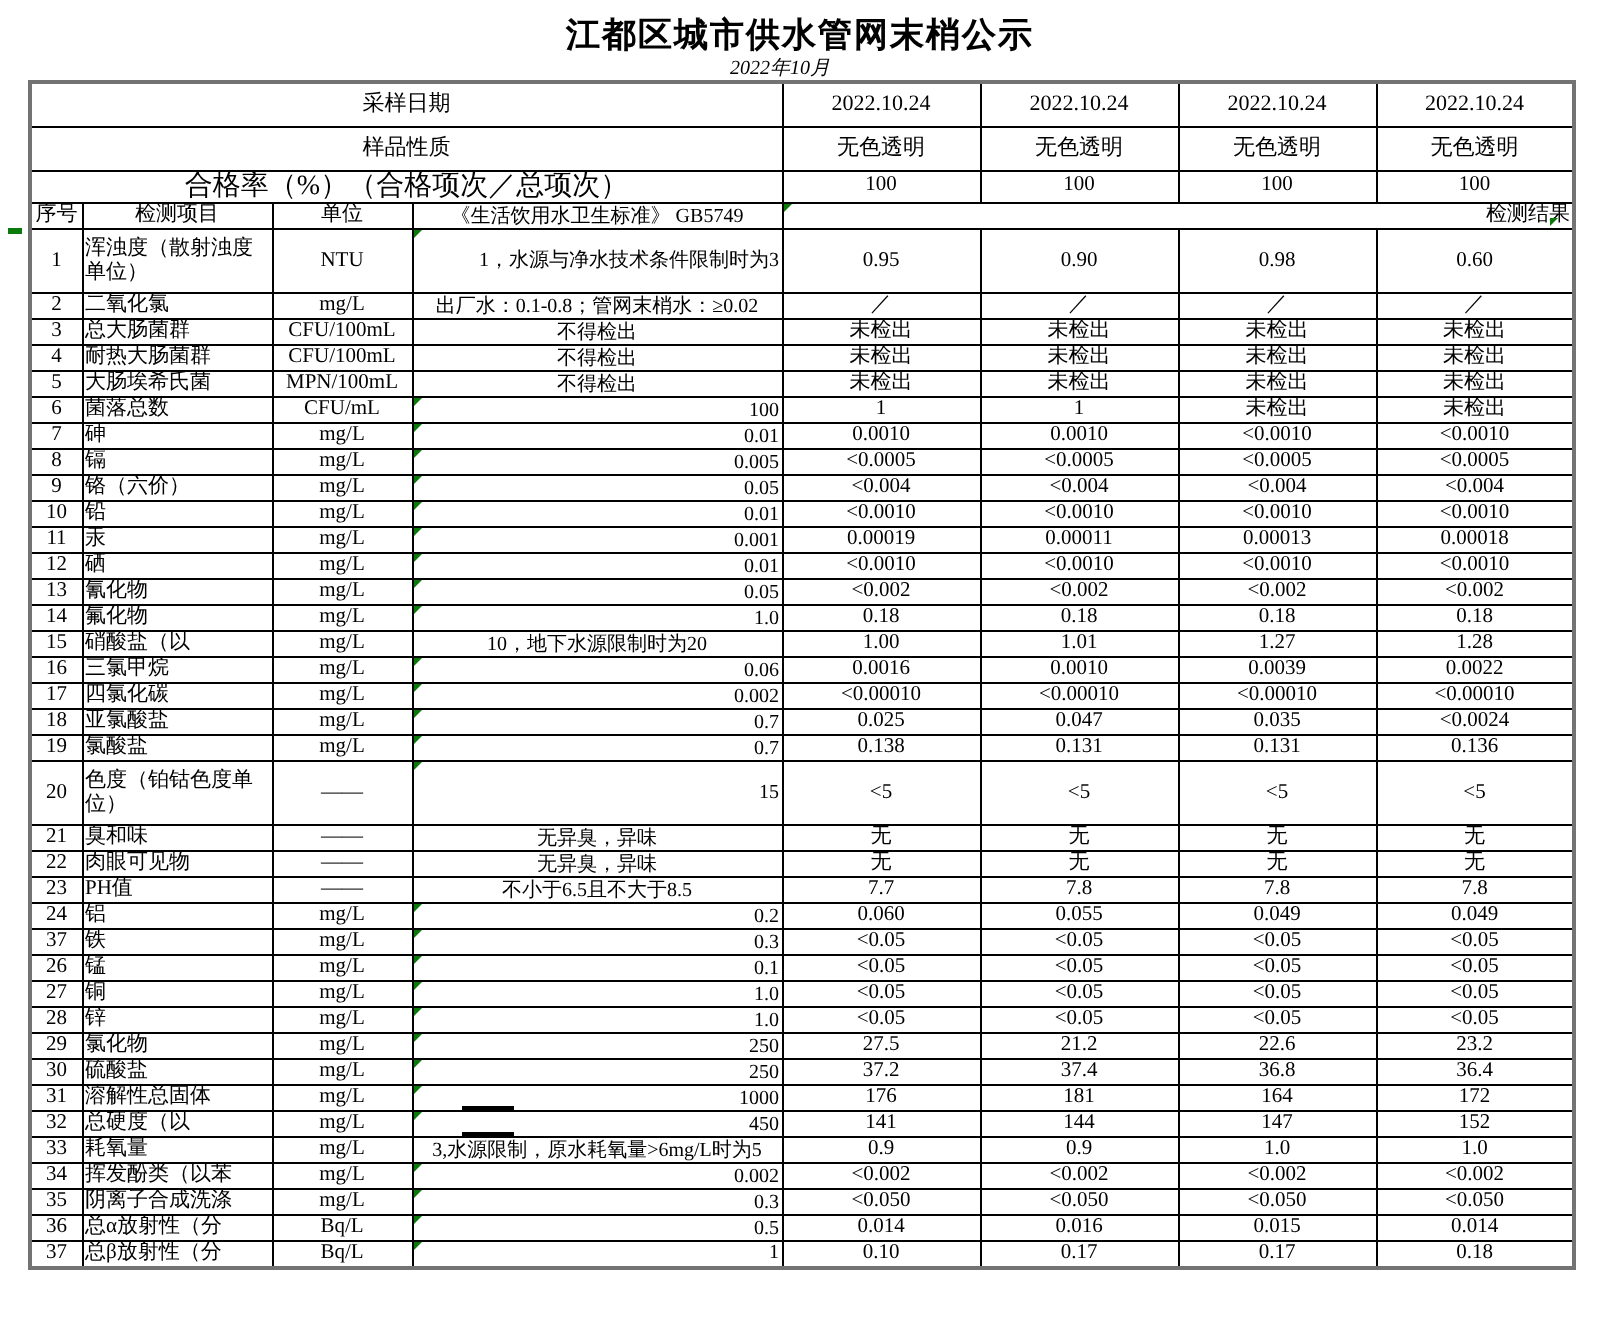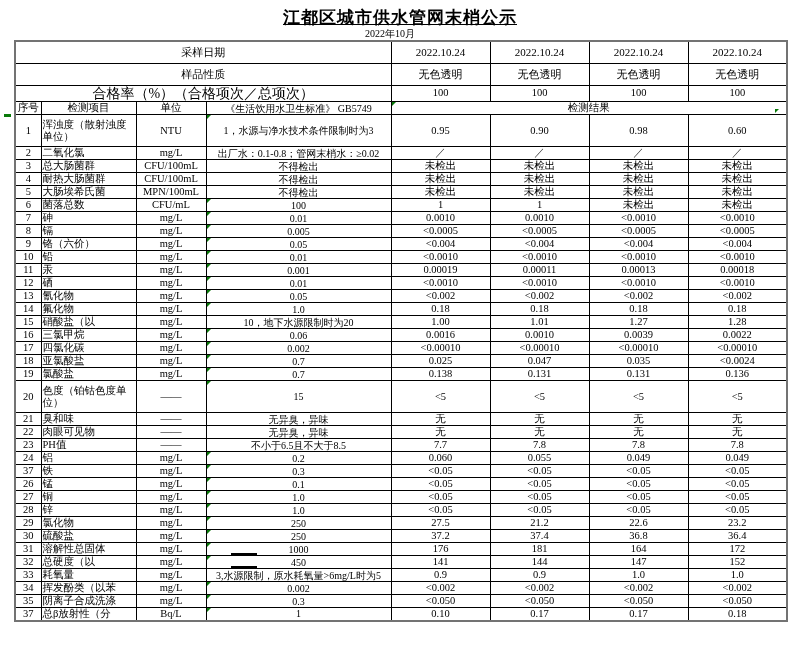--- a/index.html
+++ b/index.html
@@ -1,38 +1,38 @@
 <!DOCTYPE html>
 <html><head>
 <meta charset="utf-8">
 <style>
   html,body{margin:0;padding:0;background:#fff;}
   body{width:800px;height:668px;position:relative;overflow:hidden;
        font-family:"Liberation Serif","DejaVu Serif",serif;color:#000;}
   .title{position:absolute;top:6px;left:0;width:800px;text-align:center;
          font-family:"DejaVu Sans","Liberation Sans",sans-serif;
-         font-weight:bold;font-size:17px;letter-spacing:1px;text-decoration:underline;}
+         font-weight:bold;font-size:17px;letter-spacing:1px;}
   .subtitle{position:absolute;top:27px;left:0;width:780px;text-align:center;
-            font-size:10px;}
+            font-size:10px;font-style:italic;}
   table{position:absolute;left:14px;top:40px;width:772px;
         border-collapse:collapse;table-layout:fixed;
         font-size:10.5px;line-height:1.12;}
   td{border:1px solid #000;padding:0 1px;text-align:center;vertical-align:middle;
      overflow:hidden;white-space:nowrap;}
   table{border:2px solid #737373;}
   tr.info{height:22px;}
   tr.info td{font-size:11px;}
   tr.rate{height:13px;}
   tr.cols{height:13px;padding-left:47px;}
   tr.datarow{height:13px;}
   tr.tall{height:32px;}
   td.item{text-align:left;white-space:normal;}
   td.lbl{font-size:14px;}
   td.std{font-size:10px;}
-  .flag{position:relative;}
+  .flag{position:relative;text-align:right;}
   .flag::before{content:"";position:absolute;top:0;left:0;width:0;height:0;
         border-top:4px solid #0a7a0a;border-right:4px solid transparent;}
   .dash{position:relative;}
   .dash::after{content:"";position:absolute;left:24px;bottom:0;width:26px;
         border-top:2px solid #000;}
   .speck-left{position:absolute;left:4px;top:114px;width:7px;height:3px;background:#0a7a0a;}
   .speck-right{position:absolute;left:775px;top:109px;width:0;height:0;
         border-top:4px solid #0a7a0a;border-right:4px solid transparent;}
 </style>
 </head>
@@ -429,20 +429,30 @@
     <td>35</td>
     <td class="item">阴离子合成洗涤</td>
     <td>mg/L</td>
     <td class="std flag">0.3</td>
     <td>&lt;0.050</td>
     <td>&lt;0.050</td>
     <td>&lt;0.050</td>
     <td>&lt;0.050</td>
   </tr>
       <tr class="datarow">
+    <td>36</td>
+    <td class="item">总α放射性（分</td>
+    <td>Bq/L</td>
+    <td class="std flag">0.5</td>
+    <td>0.014</td>
+    <td>0.016</td>
+    <td>0.015</td>
+    <td>0.014</td>
+  </tr>
+      <tr class="datarow">
     <td>37</td>
     <td class="item">总β放射性（分</td>
     <td>Bq/L</td>
     <td class="std flag">1</td>
     <td>0.10</td>
     <td>0.17</td>
     <td>0.17</td>
     <td>0.18</td>
   </tr>
     </tbody>

